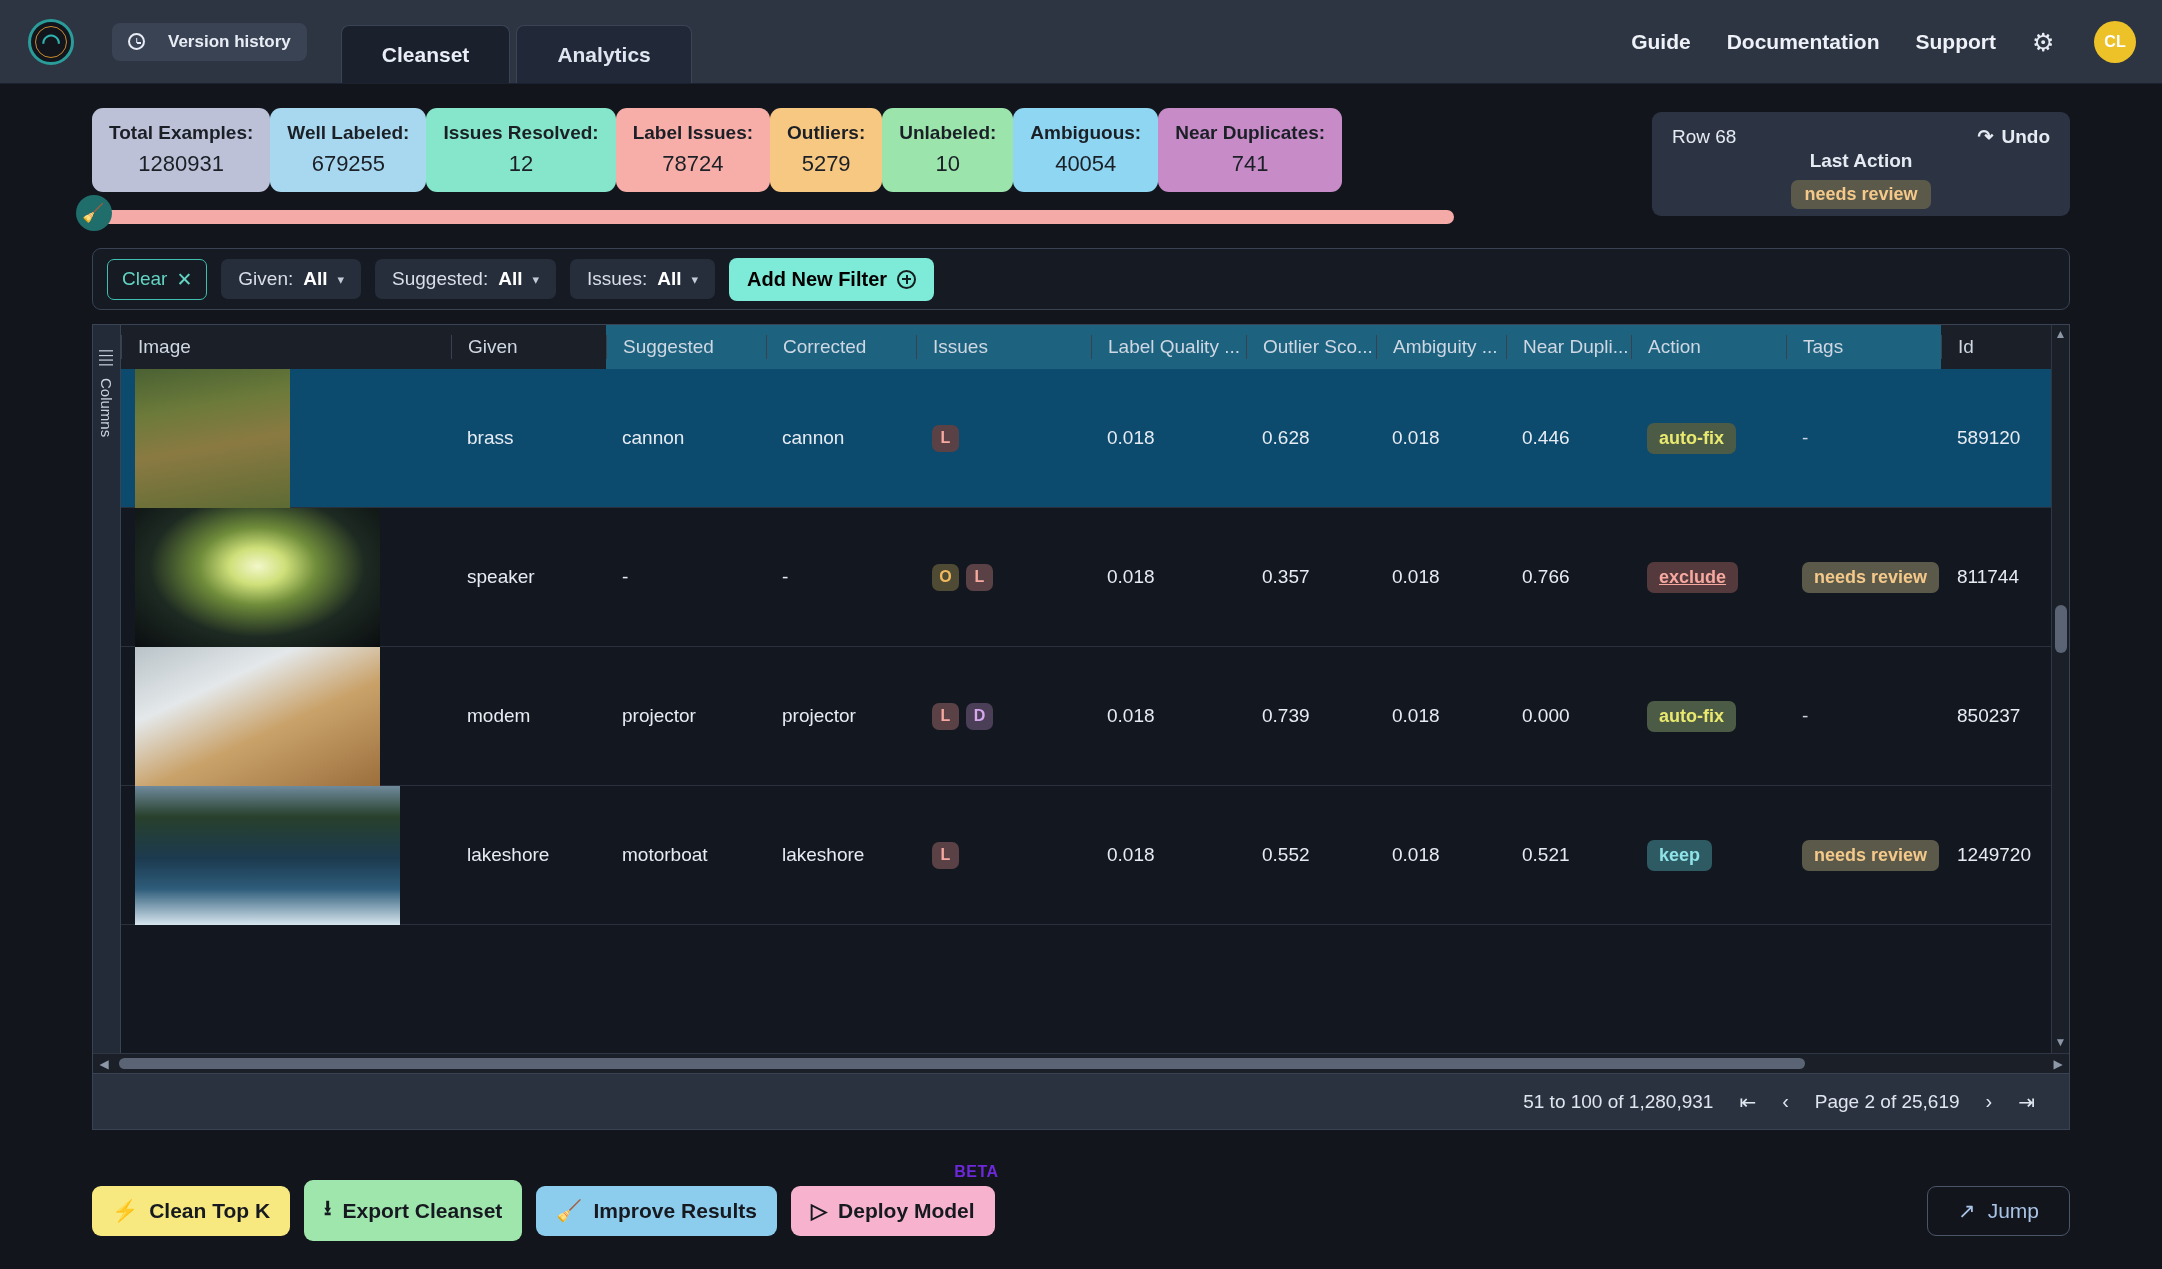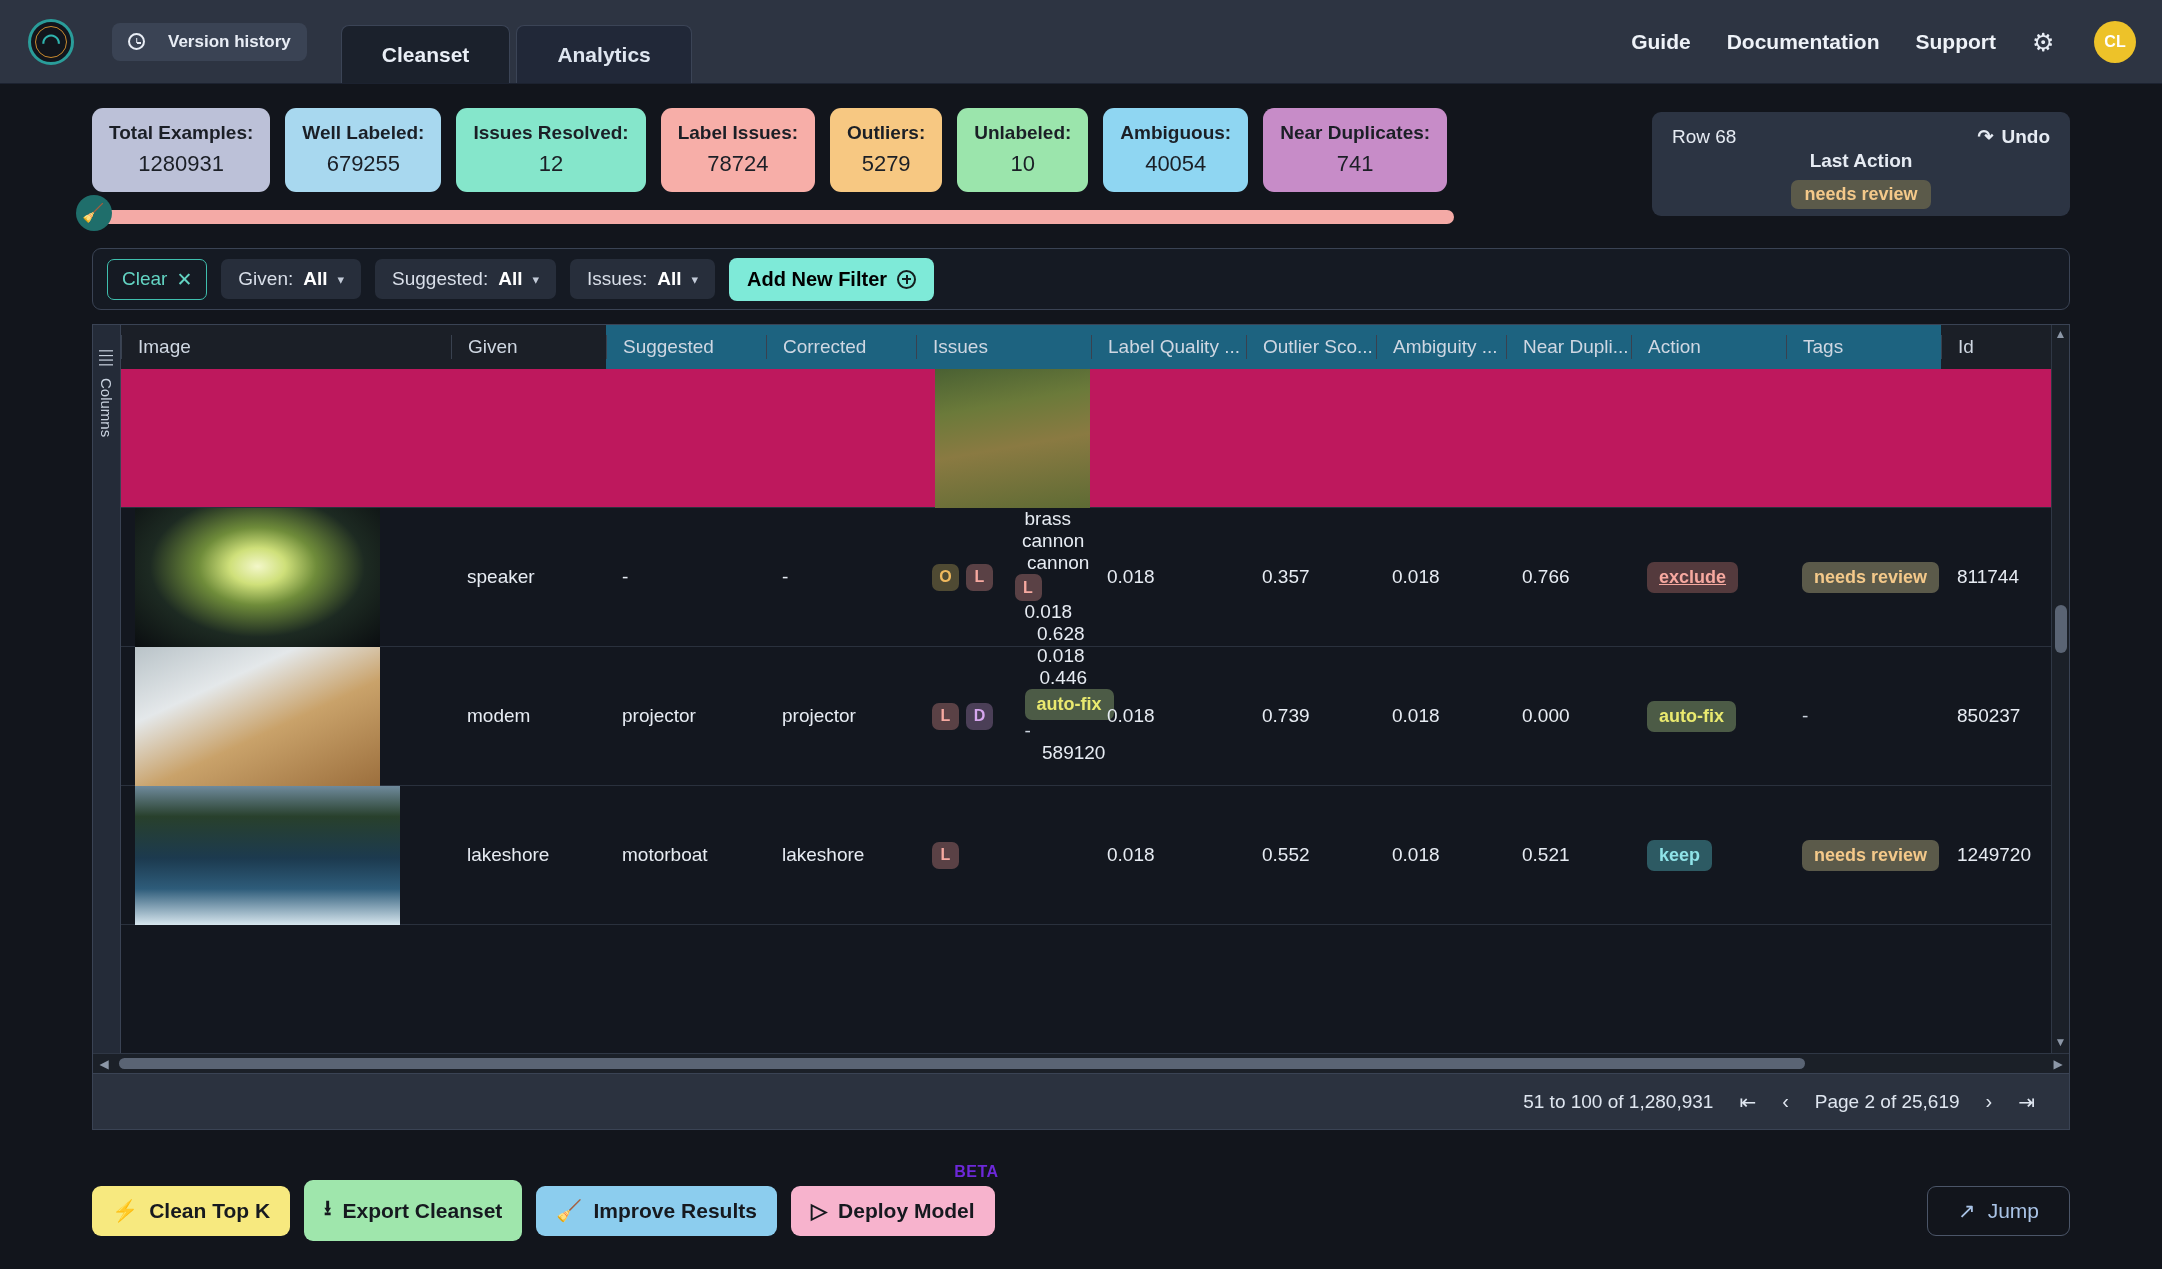--- a/index.html
+++ b/index.html
@@ -68,21 +68,21 @@
   }
   .nav-link { color: #eef2f8; font-size: 21px; font-weight: bold; }
   .gear { width: 26px; height: 26px; position: relative; color:#e8edf5; font-size:25px; line-height:26px;}
   .avatar {
     width: 42px; height: 42px; border-radius: 50%;
     background: #edc229; color: #fff;
     font-size: 16px; font-weight: bold;
     display: flex; align-items: center; justify-content: center;
   }
   .stats-row {
-    display: flex; gap: 15px;
+    display: flex; 
     padding: 24px 8px 0 92px;
     align-items: flex-start;
   }
   .stat {
     border-radius: 11px;
     padding: 14px 17px 15px;
     min-width: 108px;
     text-align: center;
     color: #1b1f26;
   }
@@ -172,21 +172,21 @@
   .hrow {
     display: flex; height: 44px; align-items: center;
     background: #1b1f27; color: #cfd7e2; font-size: 19px;
     flex:none;
   }
   .hrow .hc { padding-left: 16px; border-left: 1px solid #39414f; height:24px; display:flex; align-items:center; overflow:hidden; white-space:nowrap;}
   .hrow .hc:first-child { border-left: none; }
 
   .rows-scroll { flex: 1; overflow: hidden; position: relative; }
   .trow { display: flex; align-items: center; height: 139px; border-bottom: 1px solid #2a313d; color: #e7ecf3; font-size: 19px; }
-  .trow.selected { background: #be185d; flex-direction: column; }
+  .trow.selected { background: #0c4a6e; }
   .trow .tc { padding-left: 16px; overflow:hidden; white-space:nowrap; }
   .thumb { height: 139px; display:flex; align-items:center; }
   .thumb .ph { height: 100%; background:#222; }
 
   
   .c-image { width: 330px; flex:none; }
   .c-given { width: 155px; flex:none; }
   .c-sugg  { width: 160px; flex:none; }
   .c-corr  { width: 150px; flex:none; }
   .c-issues{ width: 175px; flex:none; }

